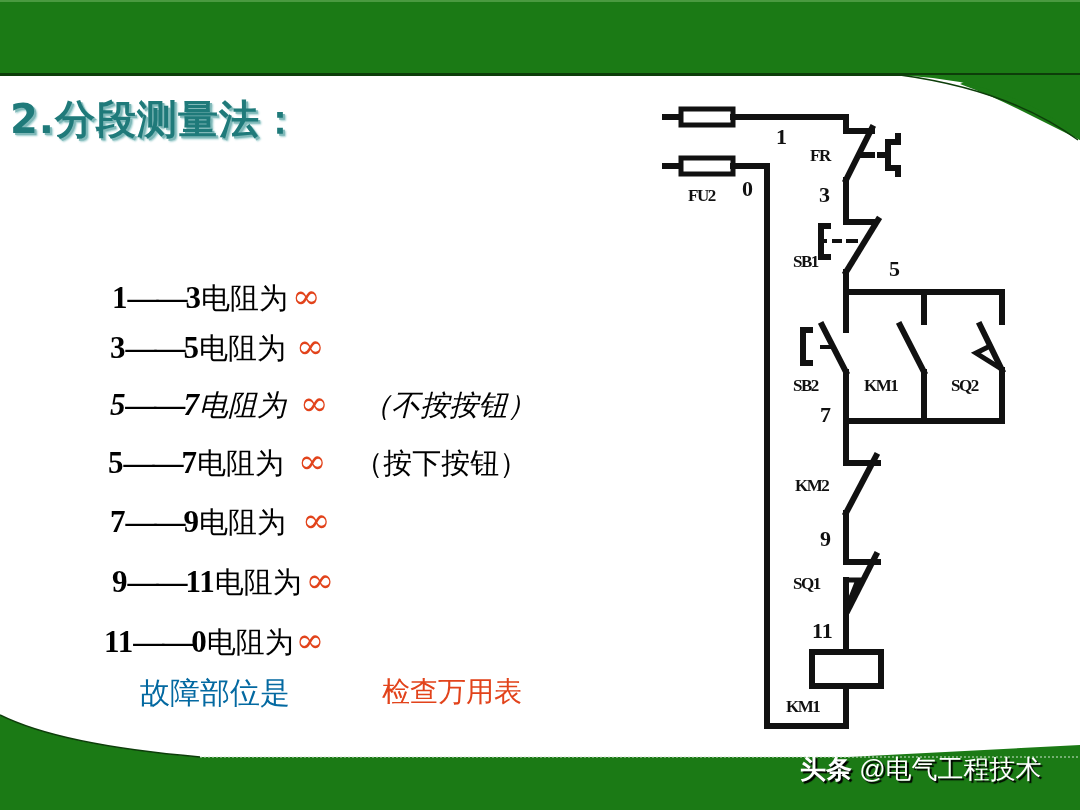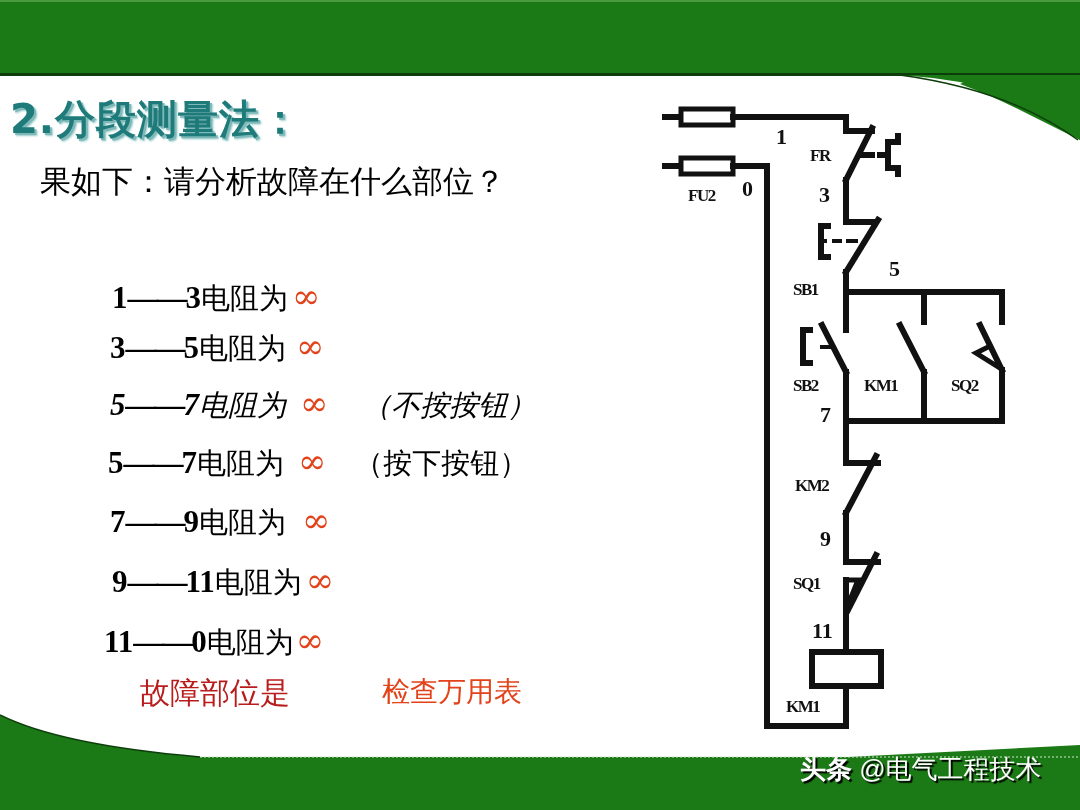--- a/index.html
+++ b/index.html
@@ -8,21 +8,21 @@
     .title { position: absolute; left: 10px; top: 92px; font-size: 40px; font-weight: bold; color: #1f7a7a; letter-spacing: 1px;
       text-shadow: 2px 2px 0 #7fb8b8, 3px 3px 2px #9cc; font-family: "DejaVu Sans", sans-serif; }
     .intro { position: absolute; left: 40px; top: 160px; width: 540px; font-size: 31px; line-height: 42px; color: #000; font-family: "DejaVu Sans", sans-serif; }
     .intro .l1 { padding-left: 52px; display: block; }
     .row { position: absolute; font-size: 31px; color: #000; white-space: nowrap; }
     .row .num { font-weight: bold; font-family: "Liberation Serif", serif; }
     .row .dash { font-weight: bold; font-family: "Liberation Serif", serif; letter-spacing: -2px; }
     .row .cn { font-family: "DejaVu Sans", sans-serif; font-size: 29px; }
     .row .inf { color: #e2431b; font-size: 34px; margin-left: 4px; font-family: "DejaVu Serif", serif; }
     .row .note { font-family: "DejaVu Sans", sans-serif; font-size: 29px; margin-left: 34px; }
-    .answer-label { position: absolute; left: 140px; top: 673px; font-size: 30px; font-family: "DejaVu Sans", sans-serif; color: #b91c1c; }
+    .answer-label { position: absolute; left: 140px; top: 673px; font-size: 30px; font-family: "DejaVu Sans", sans-serif; color: #0369a1; }
     .answer-value { position: absolute; left: 382px; top: 673px; font-size: 28px; font-family: "DejaVu Sans", sans-serif; color: #e2431b; }
     .lbl { position: absolute; font-weight: bold; color: #111; font-family: "Liberation Serif", serif; }
     .lbl.small { font-size: 17px; letter-spacing: -1.5px; }
     .lbl.node { font-size: 22px; }
     .watermark { position: absolute; left: 800px; top: 752px; font-size: 26px; color: #ffffff; font-family: Liberation Sans, sans-serif; text-shadow: 2px 2px 1px #000; }
     .watermark b { font-weight: bold; }
   </style>
 </head>
 <body>
 
@@ -113,35 +113,34 @@
     <line x1="846" y1="686" x2="846" y2="726"></line>
   </g>
 </svg>
 
 <div class="lbl node" style="left:776px; top:124px;">1</div>
 <div class="lbl small" style="left:810px; top:146px;">FR</div>
 <div class="lbl small" style="left:688px; top:186px;">FU2</div>
 <div class="lbl node" style="left:742px; top:176px;">0</div>
 <div class="lbl node" style="left:819px; top:182px;">3</div>
 <div class="lbl node" style="left:889px; top:256px;">5</div>
-<div class="lbl small" style="left:793px; top:280px;">SB1</div>
+<div class="lbl small" style="left:793px; top:252px;">SB1</div>
 <div class="lbl small" style="left:793px; top:376px;">SB2</div>
 <div class="lbl small" style="left:864px; top:376px;">KM1</div>
 <div class="lbl small" style="left:951px; top:376px;">SQ2</div>
 <div class="lbl node" style="left:820px; top:402px;">7</div>
 <div class="lbl small" style="left:795px; top:476px;">KM2</div>
 <div class="lbl node" style="left:820px; top:526px;">9</div>
 <div class="lbl small" style="left:793px; top:574px;">SQ1</div>
 <div class="lbl node" style="left:812px; top:618px;">11</div>
 <div class="lbl small" style="left:786px; top:697px;">KM1</div>
 
 <div class="title">2.分段测量法：</div>
 
 <div class="intro">
-  <span>果如下：请分析故障在什么部位？</span>
 </div>
 
 <div class="row" style="left:112px; top:276px;">
   <span class="num">1</span><span class="dash">——</span><span class="num">3</span><span class="cn">电阻为</span><span class="inf">∞</span>
 </div>
 <div class="row" style="left:110px; top:326px;">
   <span class="num">3</span><span class="dash">——</span><span class="num">5</span><span class="cn">电阻为</span><span class="inf" style="margin-left:10px;">∞</span>
 </div>
 <div class="row" style="left:110px; top:383px;font-style:italic;">
   <span class="num">5</span><span class="dash">——</span><span class="num">7</span><span class="cn">电阻为</span><span class="inf" style="margin-left:14px;">∞</span><span class="note">（不按按钮）</span>

